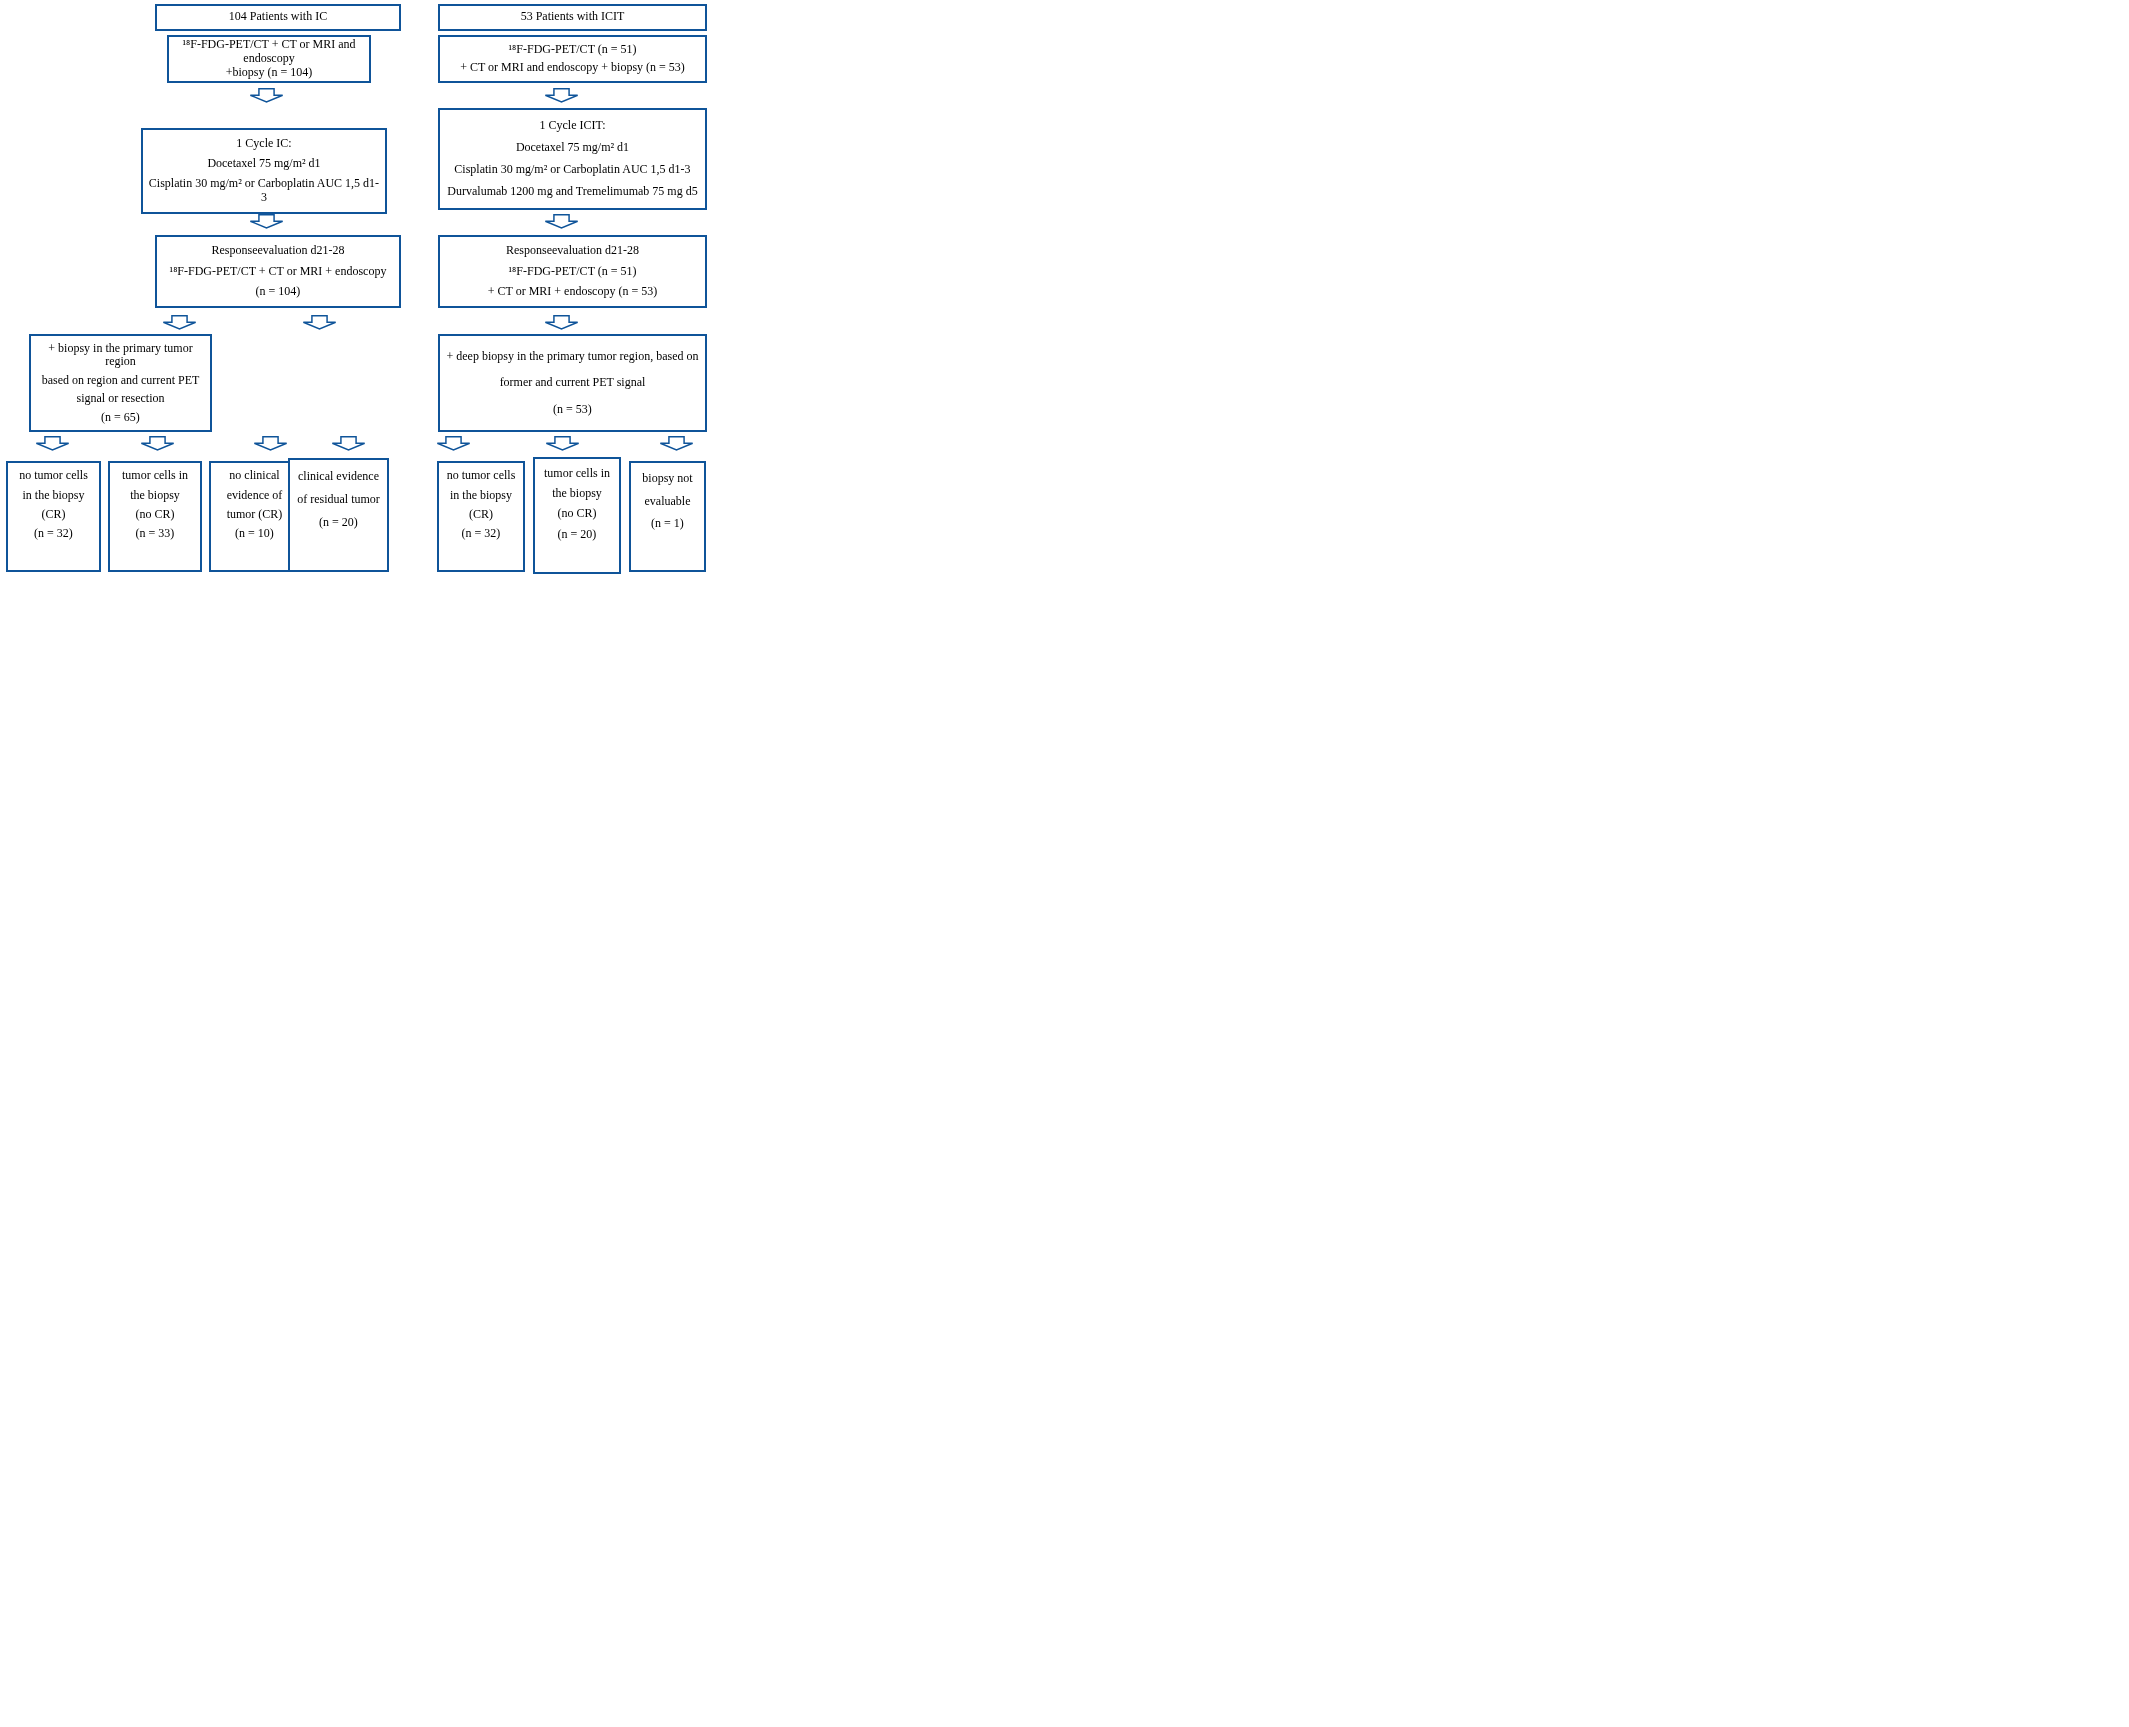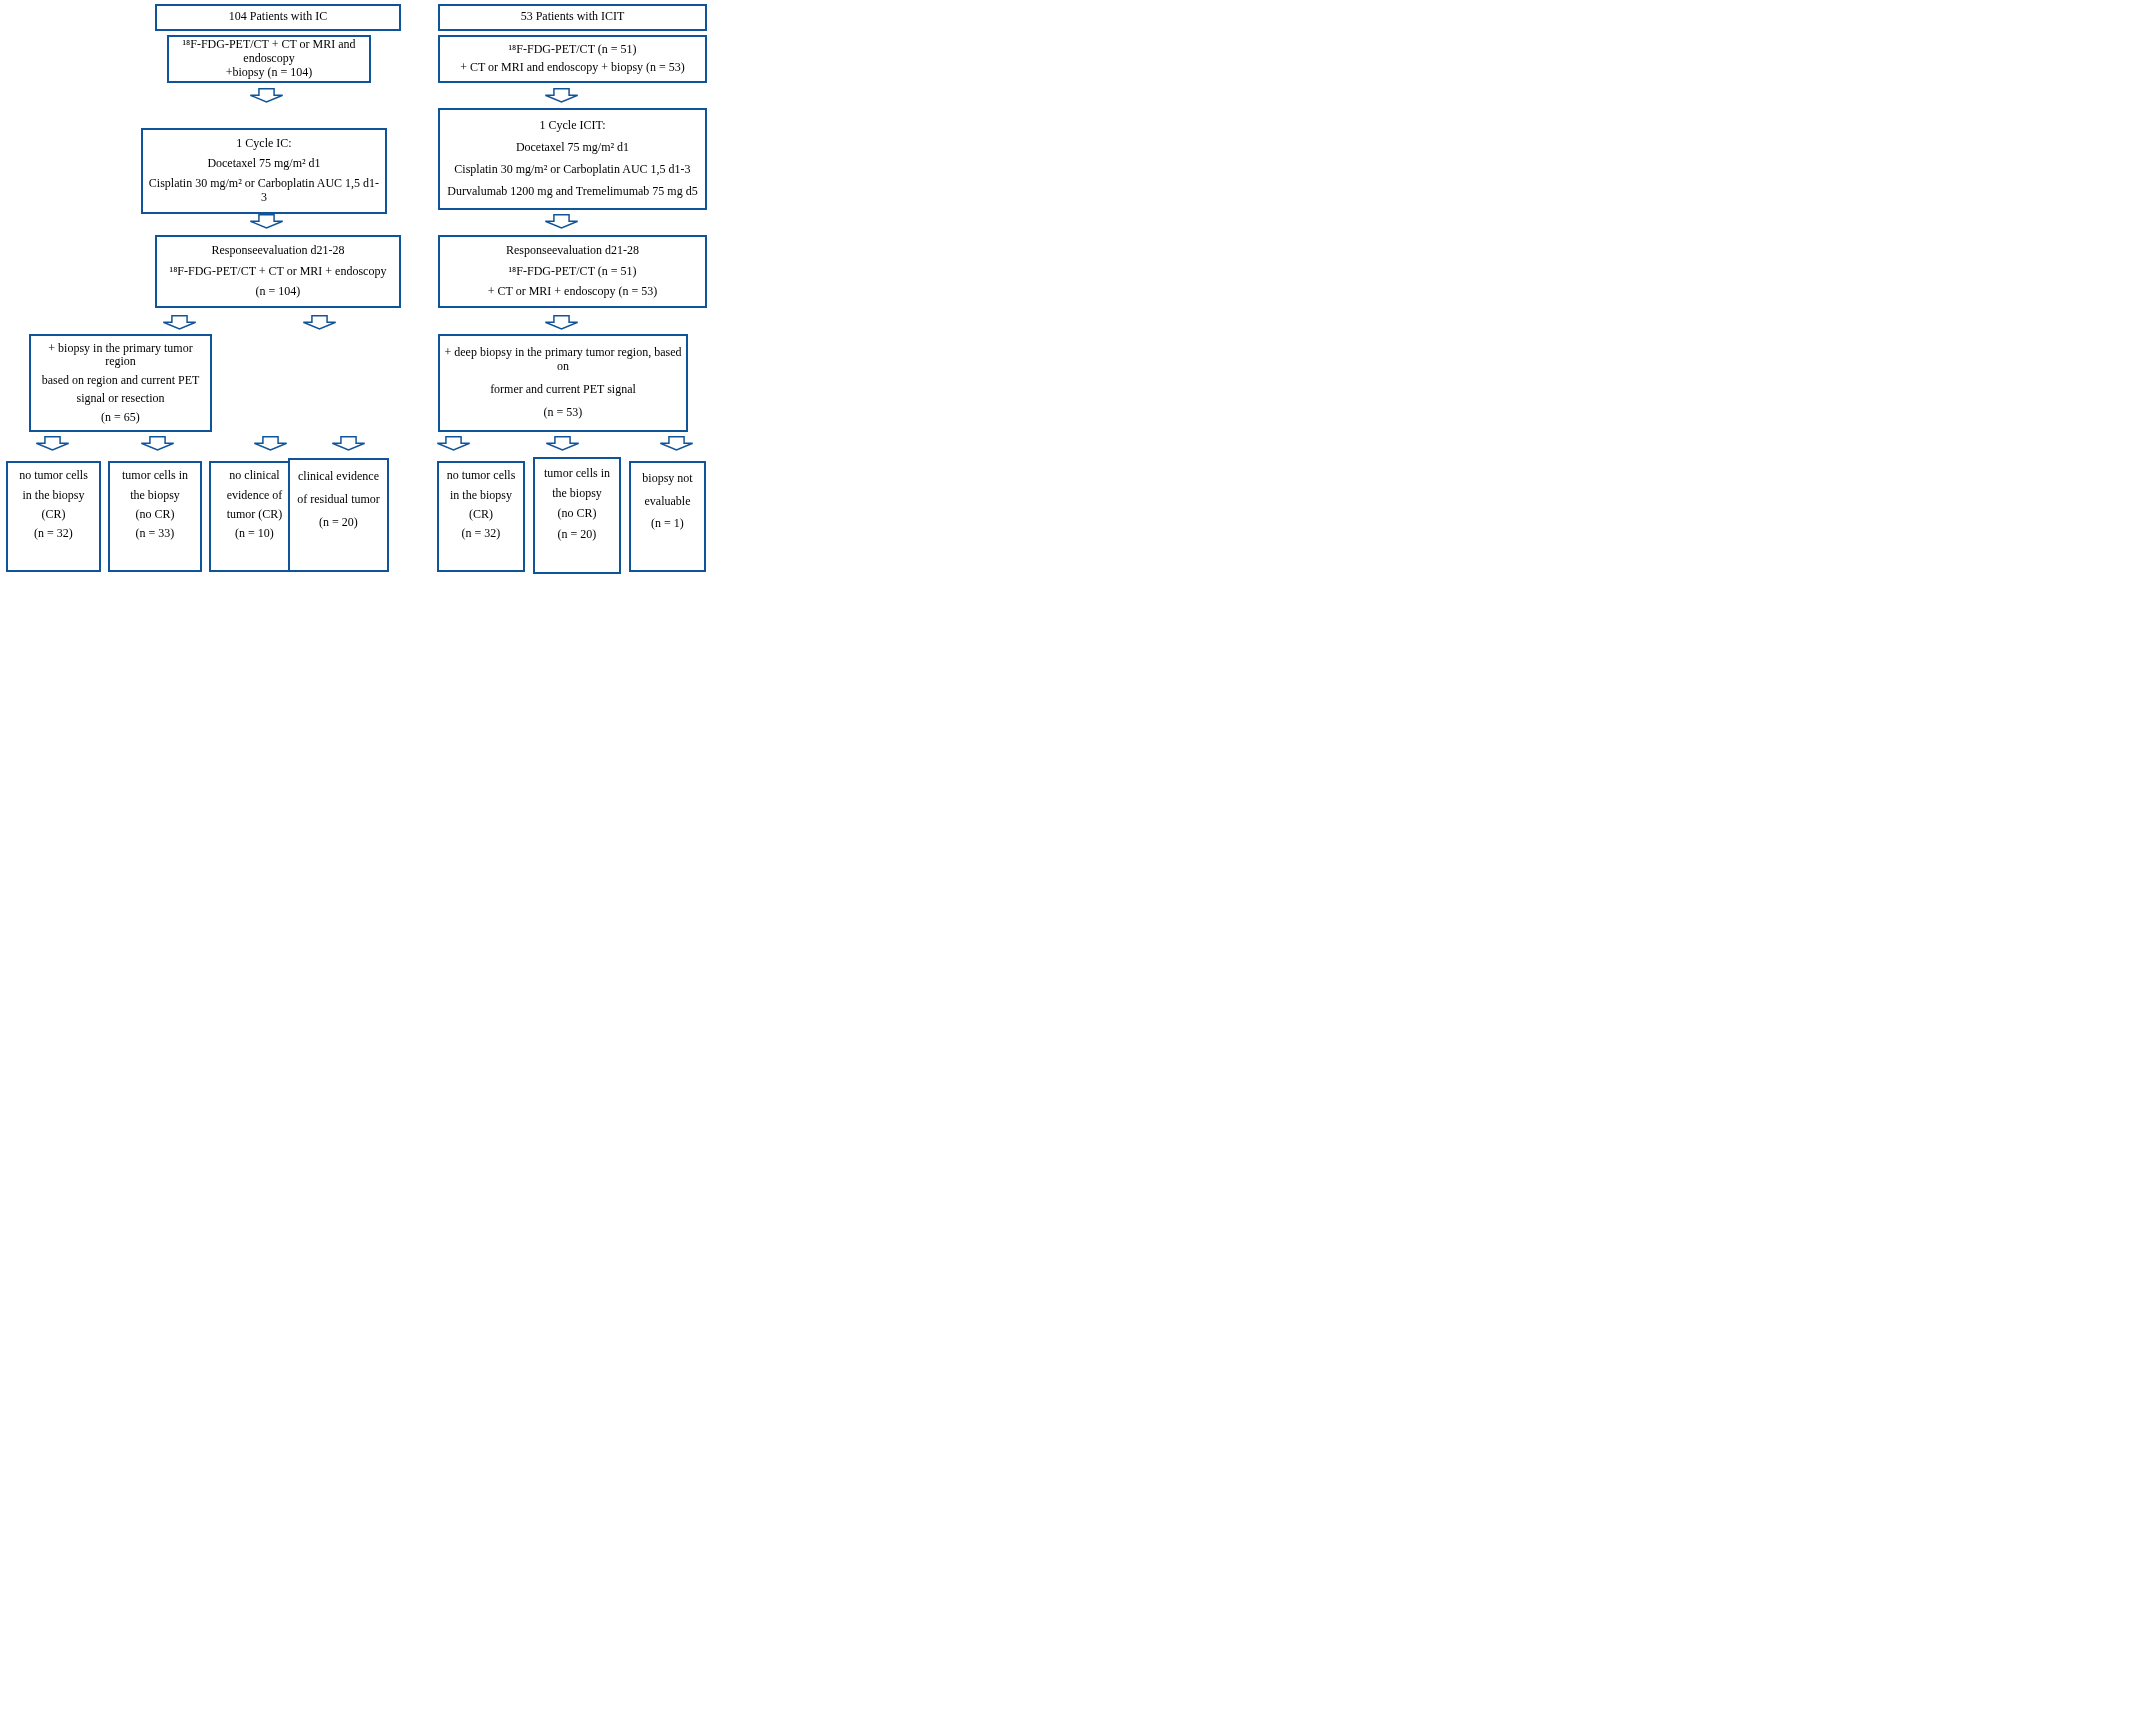--- a/index.html
+++ b/index.html
@@ -161,21 +161,21 @@
   <div class="box" style="left:438px;top:235px;width:269px;height:73px;">
     <div class="ln">Responseevaluation d21-28</div>
     <div class="ln">¹⁸F-FDG-PET/CT (n = 51)</div>
     <div class="ln">+ CT or MRI + endoscopy (n = 53)</div>
   </div>
 
   <svg class="arrow" style="left:545px;top:315px;" viewBox="0 0 200 88">
     <polygon points="54,4 146,4 146,44 198,44 100,84 2,44 54,44"></polygon>
   </svg>
 
-  <div class="box" style="left:438px;top:334px;width:250px;height:98px;">
+  <div class="box" style="left:438px;top:334px;width:269px;height:98px;">
     <div class="ln">+ deep biopsy in the primary tumor region, based on</div>
     <div class="ln">former and current PET signal</div>
     <div class="ln">(n = 53)</div>
   </div>
 
   <svg class="arrow" style="left:437px;top:436px;" viewBox="0 0 200 88">
     <polygon points="54,4 146,4 146,44 198,44 100,84 2,44 54,44"></polygon>
   </svg>
   <svg class="arrow" style="left:546px;top:436px;" viewBox="0 0 200 88">
     <polygon points="54,4 146,4 146,44 198,44 100,84 2,44 54,44"></polygon>

